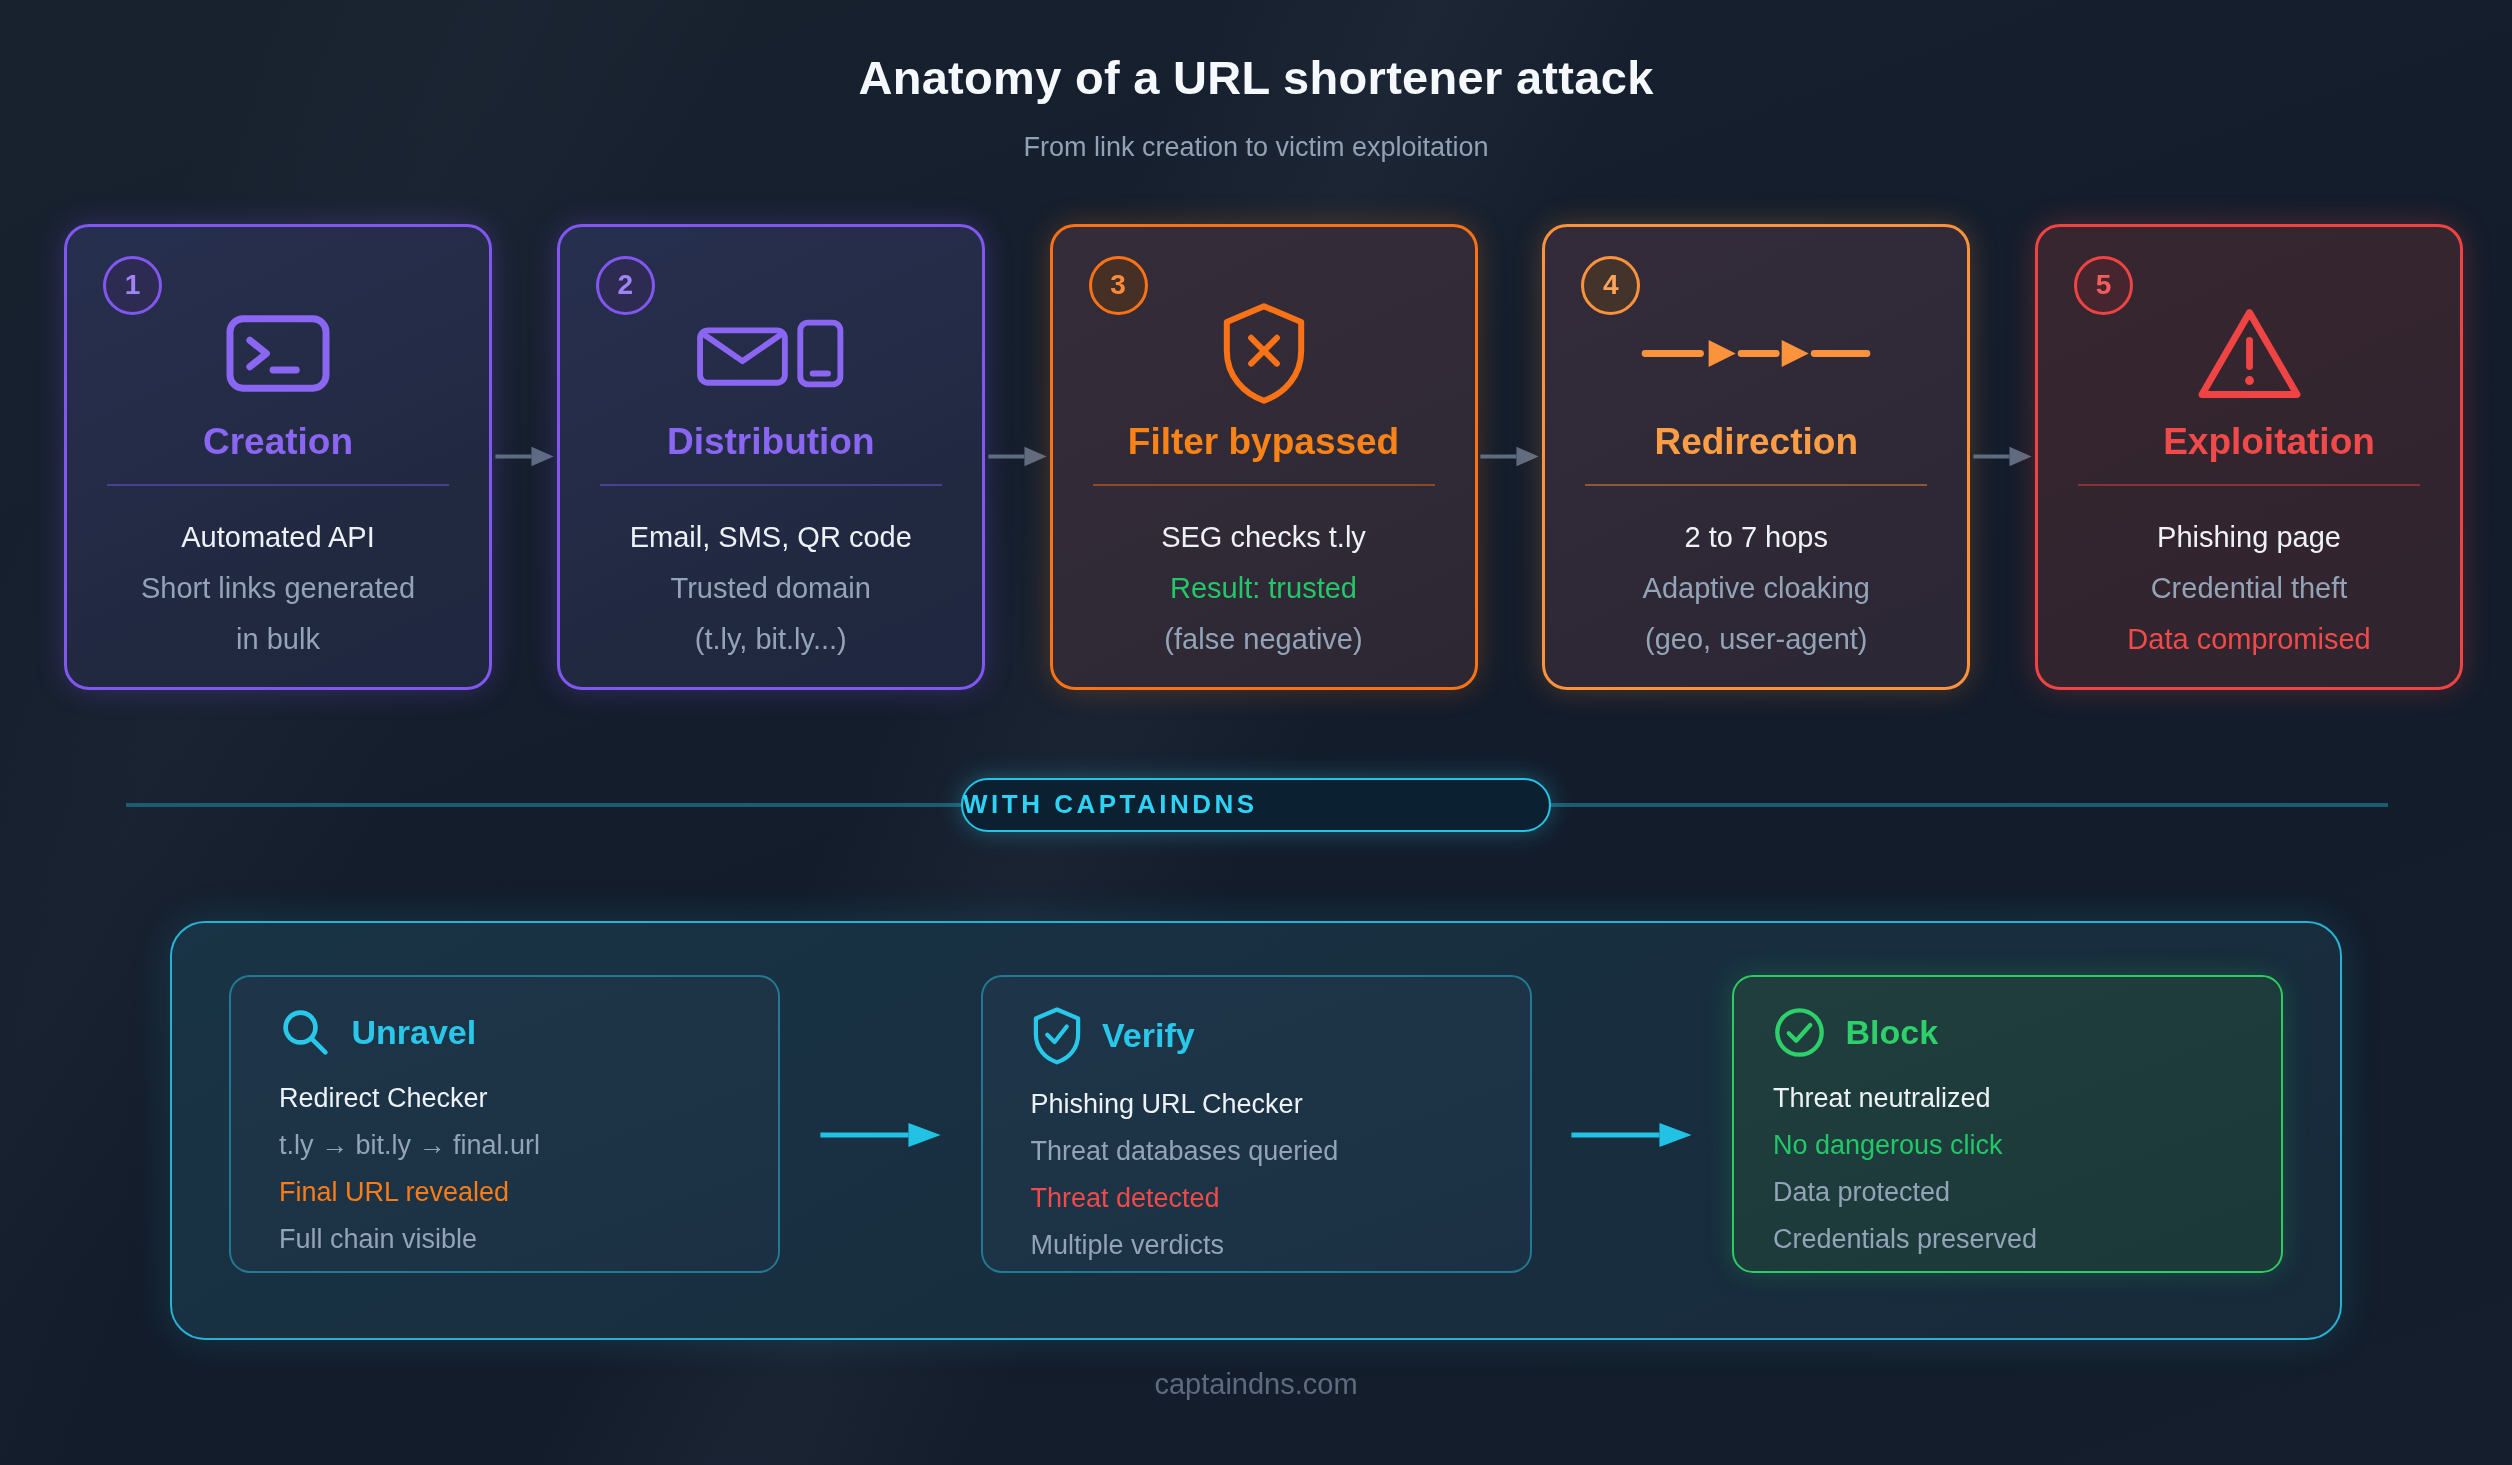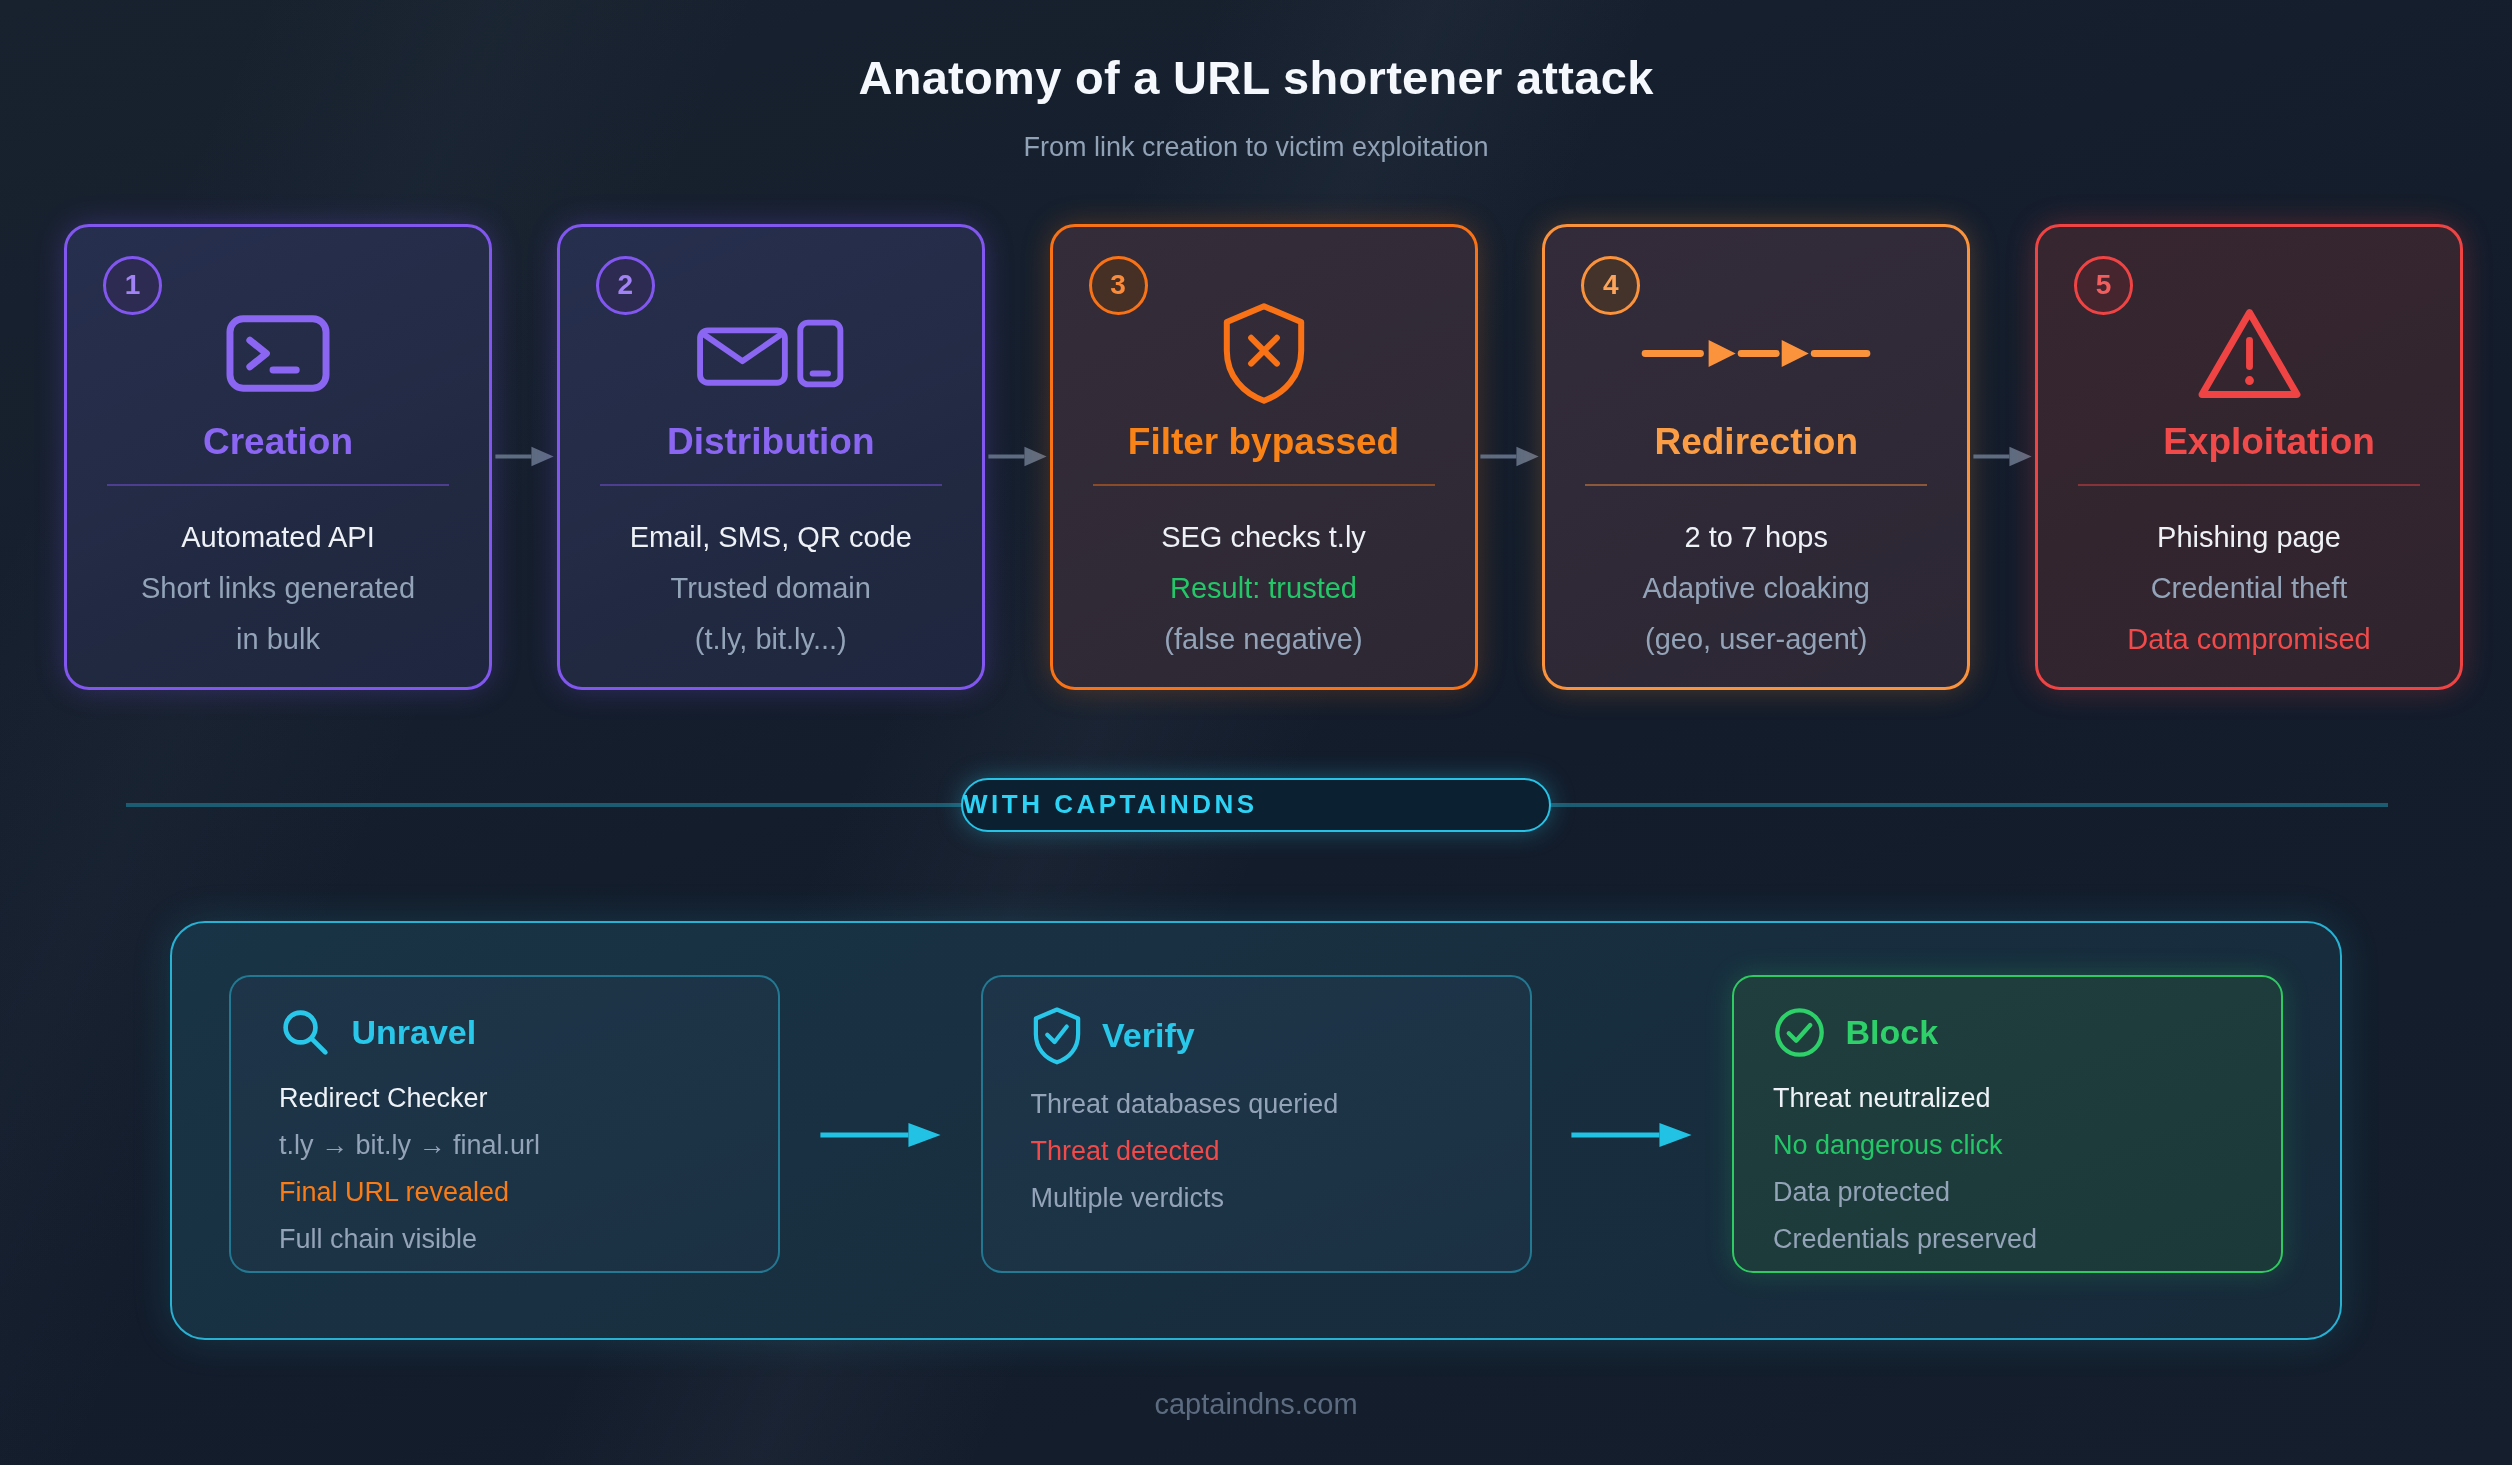--- a/index.html
+++ b/index.html
@@ -87,21 +87,21 @@
   .dhead{display:flex;align-items:center;gap:19.5px;margin-bottom:16.7px;}
   .dhead .dicon{display:flex;align-items:center;}
   .dcard--teal .dicon{color:#29c8ea;}
   .dcard--green .dicon{color:#2ed06a;}
   .dtitle{margin:0;font-size:34px;font-weight:700;}
   .dcard--teal .dtitle{color:#29c8ea;}
   .dcard--green .dtitle{color:#2ed06a;}
   .dline{margin:0;font-size:27px;line-height:47px;}
   .defense-arrow{flex:1;display:flex;justify-content:center;align-self:center;margin-top:-42px;}
   
-  .footer{margin-top:48px;text-align:center;font-size:29px;color:#5c6b80;}
+  .footer{margin-top:28px;text-align:center;font-size:29px;color:#5c6b80;}
 </style>
 </head>
 <body>
 
 <div class="canvas">
 
   <div class="hdr">
     <h1>Anatomy of a URL shortener attack</h1>
     <p>From link creation to victim exploitation</p>
   </div>
@@ -266,20 +266,21 @@
     <section class="dcard dcard--teal">
       <div class="dhead">
         <span class="dicon">
           <svg width="52" height="59" viewBox="0 0 32 36" fill="none" stroke="currentColor" stroke-width="2.6" stroke-linecap="round" stroke-linejoin="round">
               <path d="M16 2 L29 7.5 V17 C29 26 23.5 32 16 34.5 C8.5 32 3 26 3 17 V7.5 Z"></path>
               <polyline points="10,17.5 14.5,22 22,12.5"></polyline>
             </svg>
         </span>
         <h3 class="dtitle">Verify</h3>
       </div>
+      <p class="dline t-primary">Phishing URL Checker</p>
       <p class="dline t-muted">Threat databases queried</p>
       <p class="dline t-danger">Threat detected</p>
       <p class="dline t-muted">Multiple verdicts</p>
     </section>
 
     <div class="defense-arrow">
       <svg width="123" height="28" viewBox="0 0 176 40">
           <line x1="2" y1="20" x2="128" y2="20" stroke="#21c2e4" stroke-width="7"></line>
           <polygon points="128,3 174,20 128,37" fill="#21c2e4"></polygon>
         </svg>

